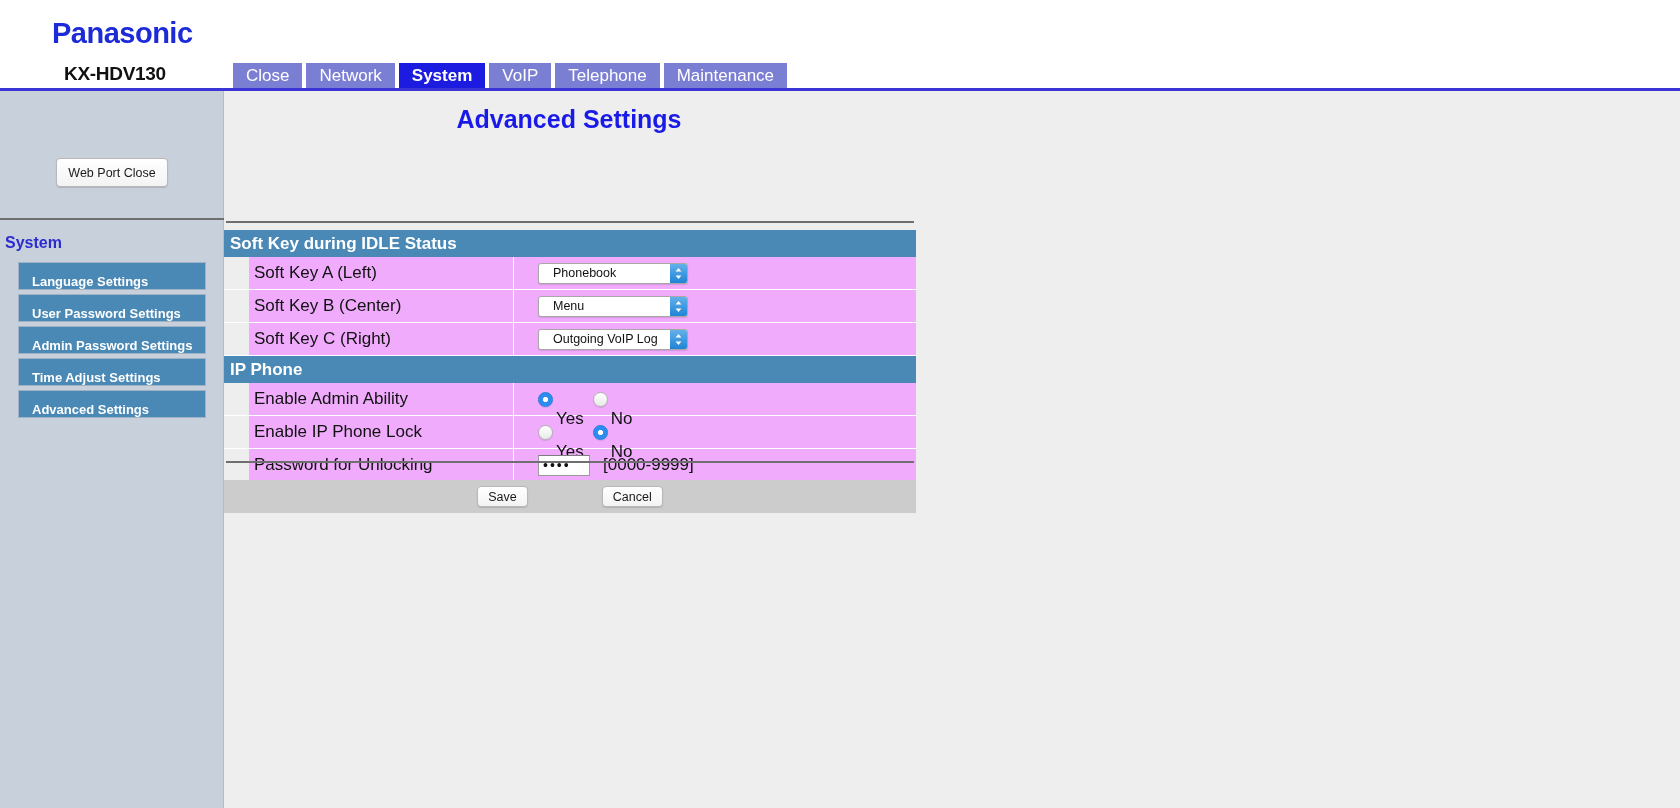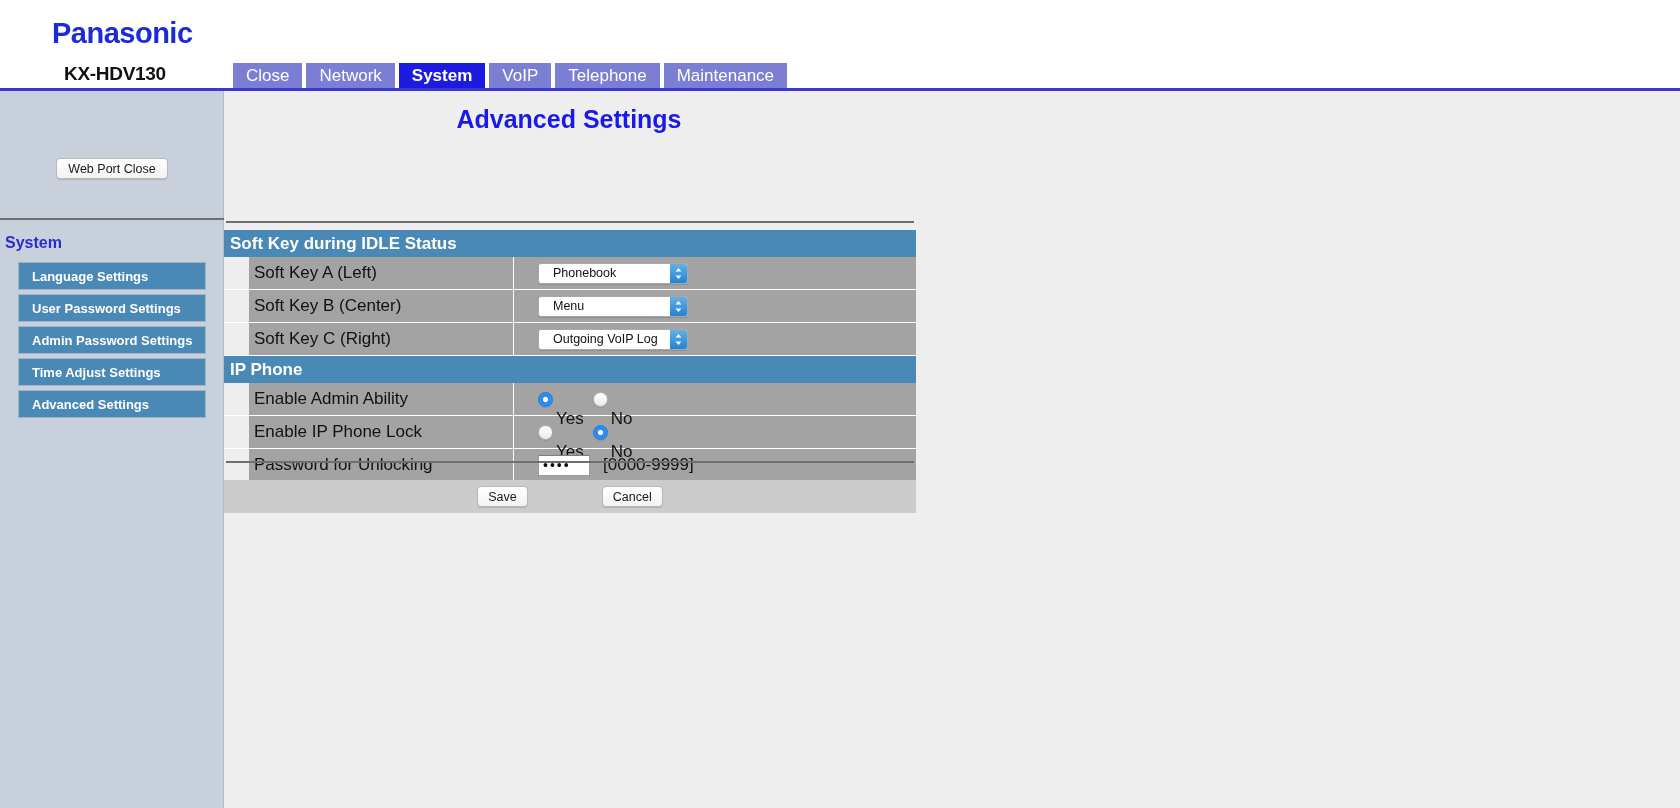--- a/index.html
+++ b/index.html
@@ -89,21 +89,21 @@
     height: 717px;
     background: #c8d0dc;
     border-right: 1px solid #b4bcc8;
     box-sizing: border-box;
   }
   #web-port-close-button {
     position: absolute;
     left: 56px;
     top: 67px;
     width: 112px;
-    height: 21px;
+    height: 29px;
     background: linear-gradient(#ffffff, #f3f3f3);
     border: 1px solid #b8b8b8;
     border-radius: 4px;
     box-shadow: 0 1px 1px rgba(0,0,0,0.13);
     font-size: 12.5px;
     color: #1a1a1a;
     display: flex;
     align-items: center;
     justify-content: center;
     cursor: pointer;
@@ -130,21 +130,21 @@
     left: 18px;
     top: 171px;
     width: 188px;
   }
   .sidebar-item {
     height: 28px;
     background: #4a88b5;
     border: 1px solid #9fb3c6;
     box-sizing: border-box;
     display: flex;
-    align-items: center;
+    align-items: flex-end;
     padding-left: 13px;
     color: #ffffff;
     font-size: 13px;
     font-weight: bold;
     margin-bottom: 4px;
     cursor: pointer;
     white-space: nowrap;
   }
 
   
@@ -190,21 +190,21 @@
     font-weight: bold;
     display: flex;
     align-items: center;
     padding-left: 6px;
     box-sizing: border-box;
   }
   .settings-row {
     height: 32px;
     display: flex;
     align-items: stretch;
-    background: #a3a3a3;
+    background: #f0abfc;
     border-bottom: 1px solid #ffffff;
   }
   .row-spacer {
     width: 25px;
     background: #eeeeee;
     flex: 0 0 25px;
   }
   .row-label {
     width: 265px;
     flex: 0 0 265px;

